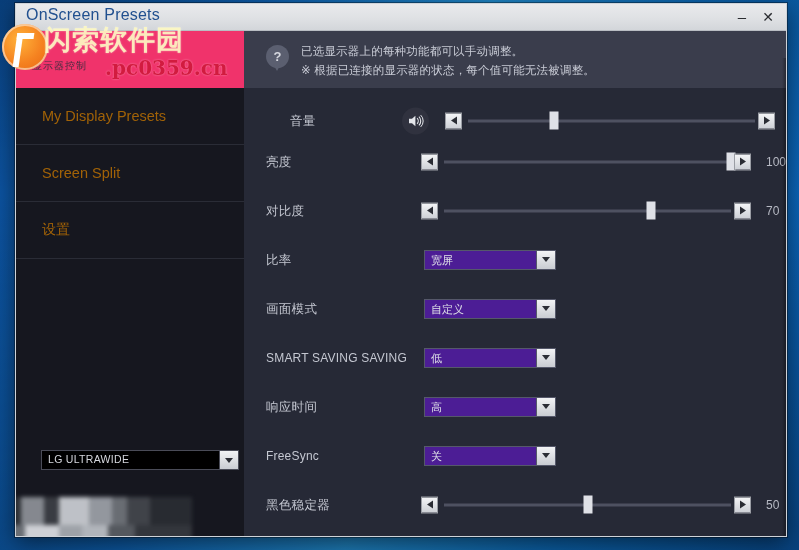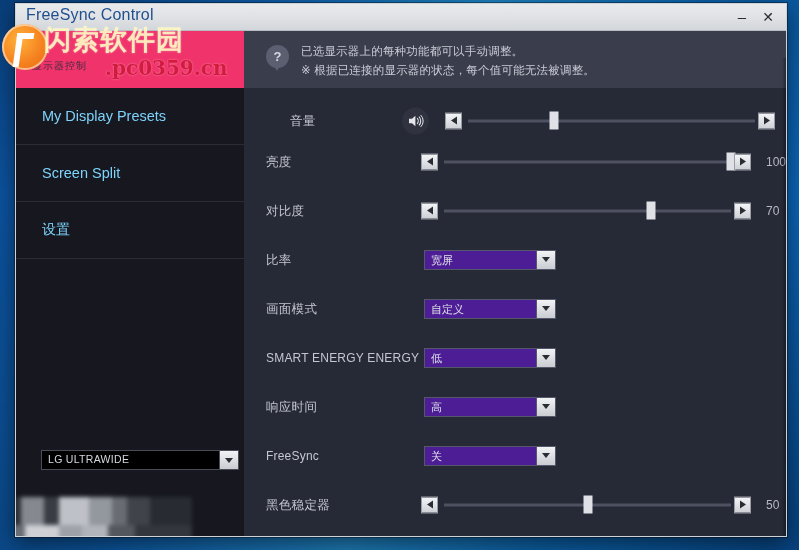--- a/index.html
+++ b/index.html
@@ -70,21 +70,21 @@
     opacity:.85;
   }
   .side-item{
     position:absolute;left:0;width:228px;height:57px;
     border-bottom:1px solid #2a2c36;
     box-sizing:border-box;
     cursor:default;
   }
   .side-item span{
     position:absolute;left:26px;top:50%;transform:translateY(-50%);
-    color:#7dd3fc;font-size:14.5px;white-space:nowrap;
+    color:#a16207;font-size:14.5px;white-space:nowrap;
   }
   #side-0{top:57px;}
   #side-1{top:114px;}
   #side-2{top:171px;}
   #side-2 span{font-size:14px;}
   #side-blank{top:228px;height:200px;border-bottom:none;}
 
   #monitor-select{
     position:absolute;left:25px;top:419px;width:198px;height:20px;
     background:#000;border:1px solid #4a4c58;box-sizing:border-box;padding-left:39px;
@@ -244,21 +244,21 @@
   }
 </style>
 </head>
 <body>
 
 <div id="desktop"></div>
 
 <div id="window">
 
   <div id="titlebar">
-    <div id="title-text">FreeSync Control</div>
+    <div id="title-text">OnScreen Presets</div>
     <div class="wctrl" id="btn-min">–</div>
     <div class="wctrl" id="btn-close">✕</div>
   </div>
 
   <div id="app">
 
     <div id="sidebar">
 
       <div id="brandbar">
         <div id="brand-label">显示器控制</div>
@@ -356,21 +356,21 @@
           <div class="row" style="top: 196px;">
             <div class="row-label">画面模式</div>
             <div class="dd">
               <div class="dd-text">自定义</div>
               <div class="dd-arrow">
                 <i class="caret"></i>
               </div>
             </div>
           </div>
           <div class="row" style="top: 245px;">
-            <div class="row-label latin">SMART ENERGY ENERGY</div>
+            <div class="row-label latin">SMART SAVING SAVING</div>
             <div class="dd">
               <div class="dd-text">低</div>
               <div class="dd-arrow">
                 <i class="caret"></i>
               </div>
             </div>
           </div>
           <div class="row" style="top: 294px;">
             <div class="row-label">响应时间</div>
             <div class="dd">

